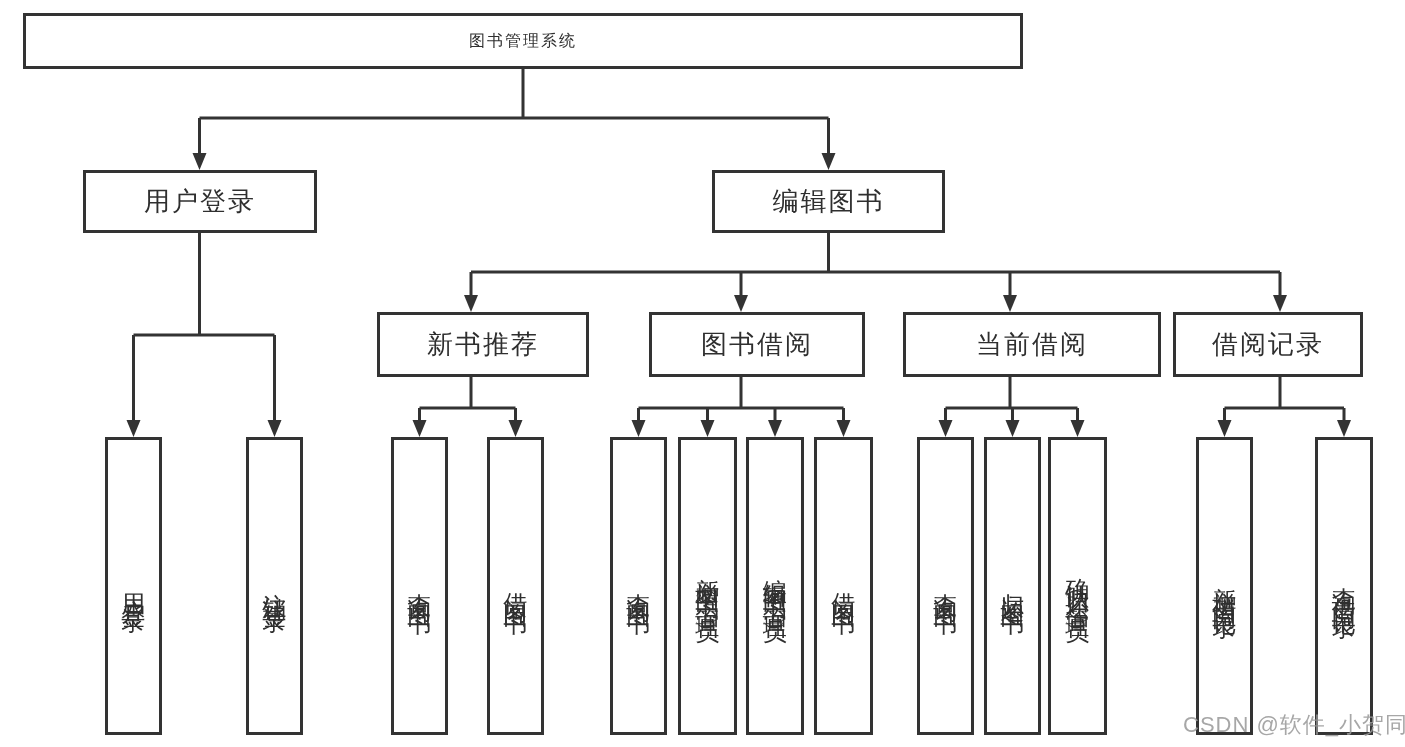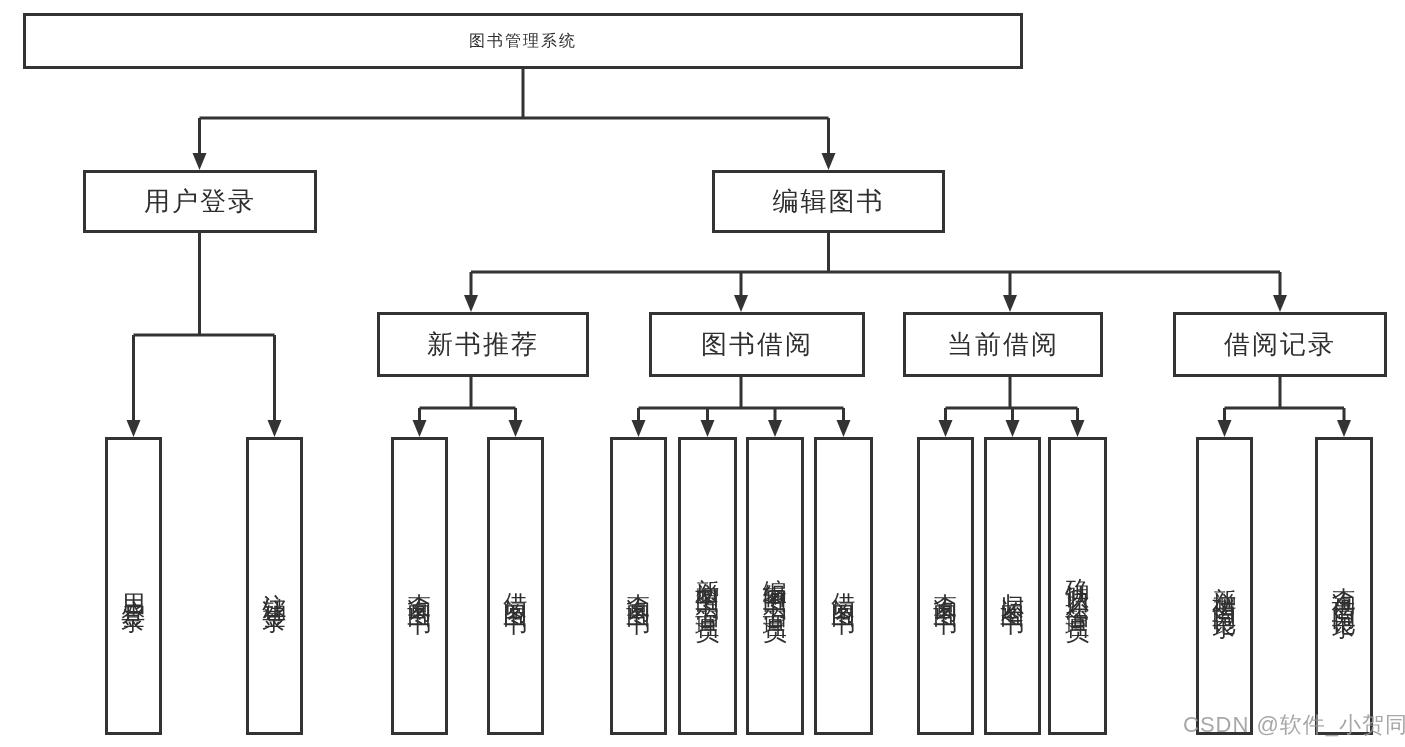--- a/index.html
+++ b/index.html
@@ -96,24 +96,24 @@
   <div class="node hnode" style="left:712px;top:170px;width:233px;height:63px;">
     <span class="lbl">编辑图书</span>
   </div>
 
   <div class="node hnode" style="left:365px;top:312px;width:212px;height:65px;margin-left:12px;">
     <span class="lbl">新书推荐</span>
   </div>
   <div class="node hnode" style="left:633px;top:312px;width:216px;height:65px;margin-left:16px;">
     <span class="lbl">图书借阅</span>
   </div>
-  <div class="node hnode" style="left:903px;top:312px;width:200px;height:65px;">
+  <div class="node hnode" style="left:903px;top:312px;width:258px;height:65px;">
     <span class="lbl">当前借阅</span>
   </div>
-  <div class="node hnode" style="left:1173px;top:312px;width:214px;height:65px;">
+  <div class="node hnode" style="left:1173px;top:312px;width:190px;height:65px;">
     <span class="lbl">借阅记录</span>
   </div>
 
   <div class="node vnode" style="left:105px;top:437px;width:57px;height:298px;">
     <span class="vtext">用户登录</span>
   </div>
   <div class="node vnode" style="left:246px;top:437px;width:57px;height:298px;">
     <span class="vtext">注销登录</span>
   </div>
 

